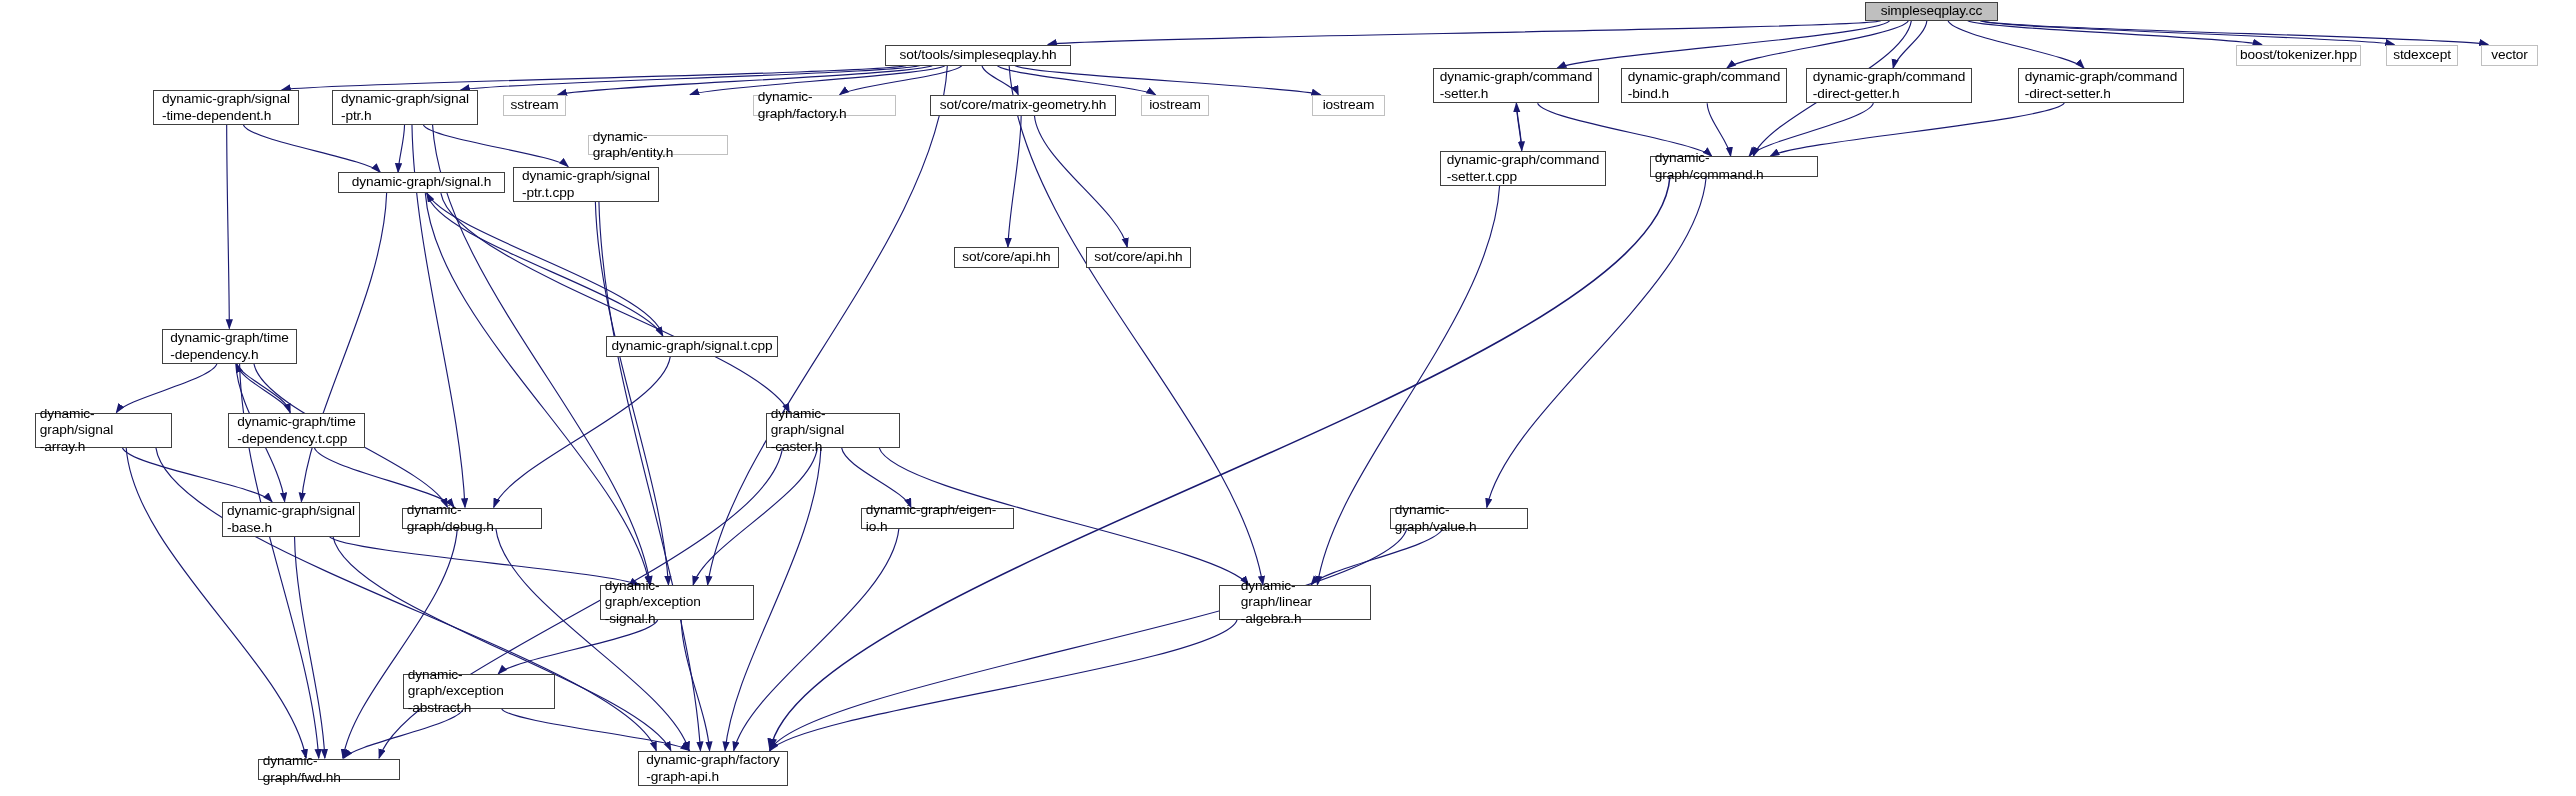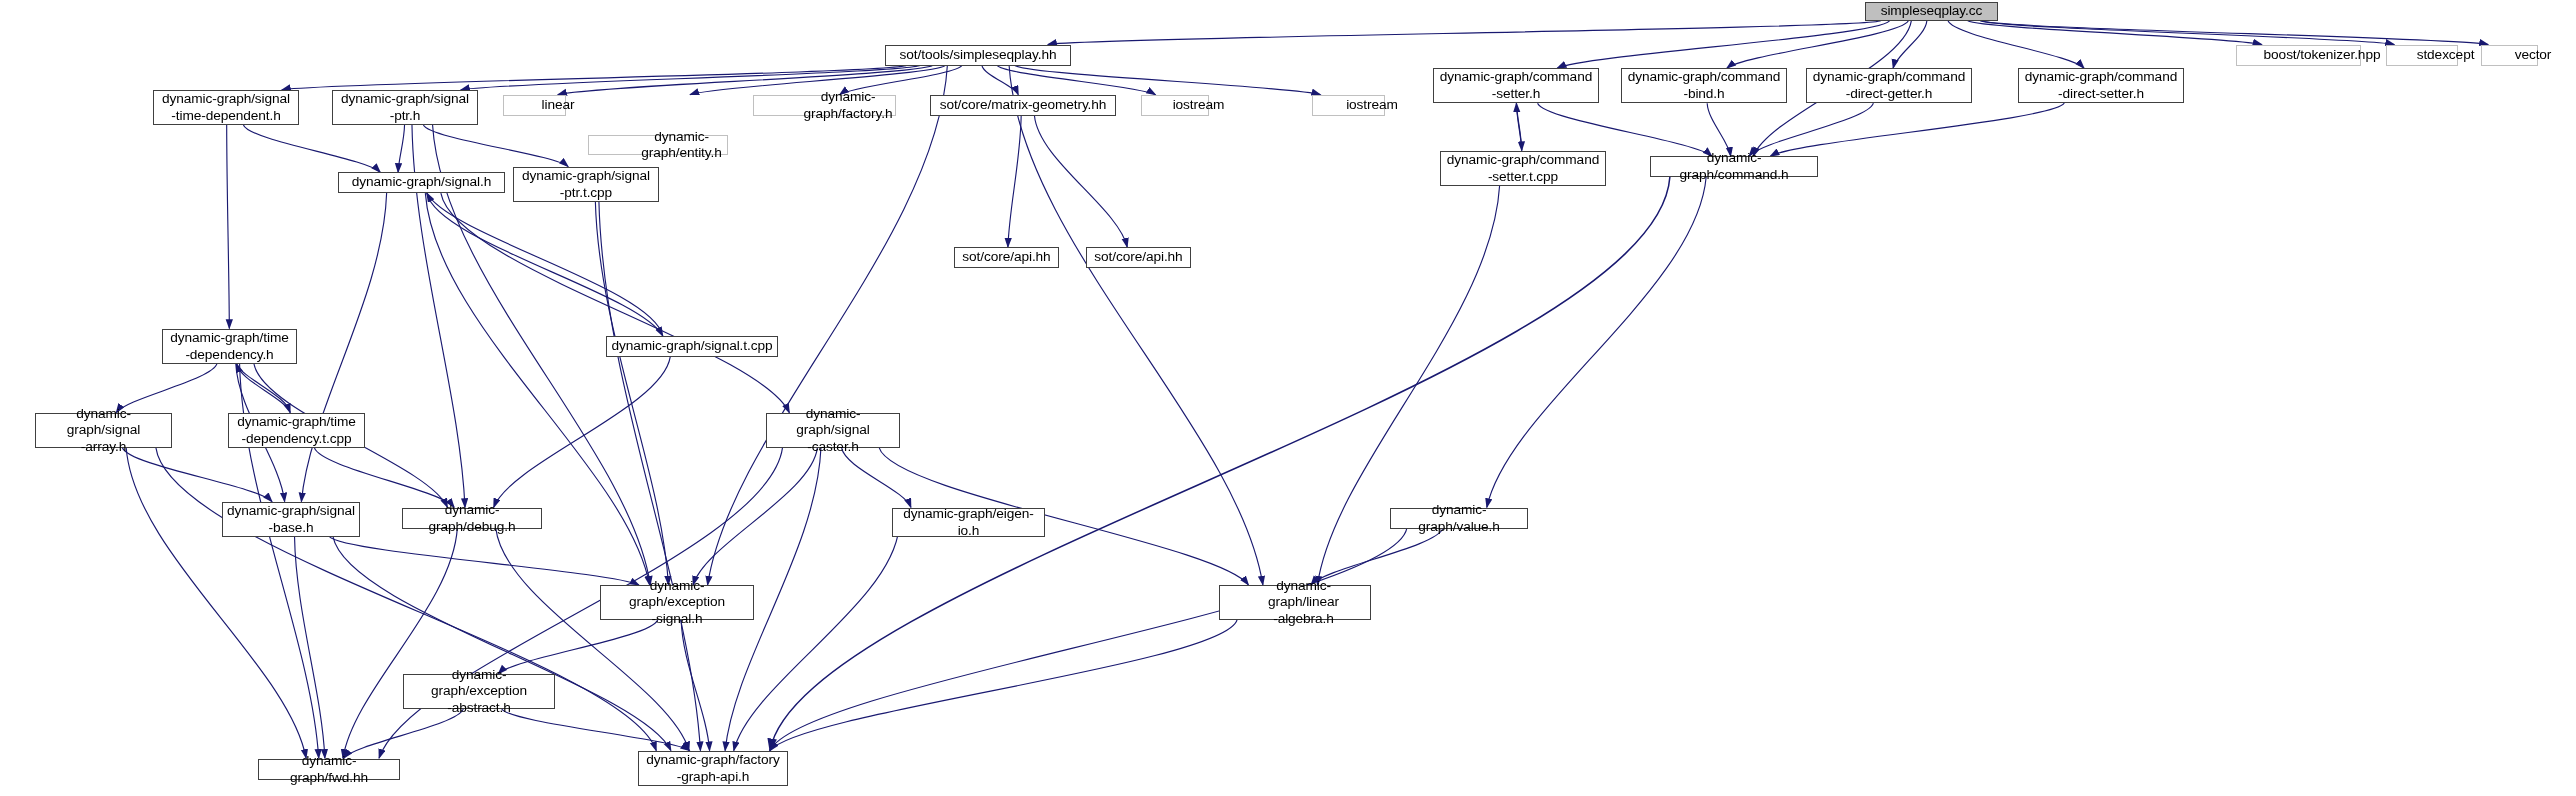--- a/index.html
+++ b/index.html
@@ -21,38 +21,36 @@
     width: 2576px;
     height: 796px;
     overflow: visible;
   }
   .node {
     position: absolute;
     box-sizing: border-box;
     display: flex;
     align-items: center;
     justify-content: center;
-    text-align: center;
     font-family: "Liberation Sans", sans-serif;
     font-size: 13.7px;
     line-height: 1.18;
     color: #000000;
     background: #ffffff;
     border: 1.5px solid #404040;
     white-space: pre-line;
     letter-spacing: -0.1px;
     cursor: default;
   }
   .node.root {
     background: #bfbfbf;
     border: 1.5px solid #404040;
   }
   .node.ext {
     border: 1.5px solid #c0c0c0;
-    padding-left: 47px;
   }
   .node span {
     display: block;
     padding: 0 3.8px;
   }
 </style>
 </head>
 <body>
 
 <div id="graph-root">
@@ -148,21 +146,21 @@
 -direct-getter.h</span></div>
       <div class="node" style="left: 2018px; top: 68px; width: 166px; height: 35px;"><span>dynamic-graph/command
 -direct-setter.h</span></div>
       <div class="node ext" style="left: 2236px; top: 45px; width: 125px; height: 21px;"><span>boost/tokenizer.hpp</span></div>
       <div class="node ext" style="left: 2386px; top: 45px; width: 72px; height: 21px;"><span>stdexcept</span></div>
       <div class="node ext" style="left: 2481px; top: 45px; width: 57px; height: 21px;"><span>vector</span></div>
       <div class="node" style="left: 153px; top: 90px; width: 146px; height: 35px;"><span>dynamic-graph/signal
 -time-dependent.h</span></div>
       <div class="node" style="left: 332px; top: 90px; width: 146px; height: 35px;"><span>dynamic-graph/signal
 -ptr.h</span></div>
-      <div class="node ext" style="left: 503px; top: 95px; width: 63px; height: 21px;"><span>linear</span></div>
+      <div class="node ext" style="left: 503px; top: 95px; width: 63px; height: 21px;"><span>sstream</span></div>
       <div class="node ext" style="left: 588px; top: 95px; width: 140px; height: 20px; margin-top: 40px;"><span>dynamic-graph/entity.h</span></div>
       <div class="node ext" style="left: 753px; top: 95px; width: 143px; height: 21px;"><span>dynamic-graph/factory.h</span></div>
       <div class="node" style="left: 930px; top: 95px; width: 186px; height: 21px;"><span>sot/core/matrix-geometry.hh</span></div>
       <div class="node ext" style="left: 1141px; top: 95px; width: 68px; height: 21px;"><span>iostream</span></div>
       <div class="node ext" style="left: 1312px; top: 95px; width: 73px; height: 21px;"><span>iostream</span></div>
       <div class="node" style="left: 1440px; top: 151px; width: 166px; height: 35px;"><span>dynamic-graph/command
 -setter.t.cpp</span></div>
       <div class="node" style="left: 1650px; top: 156px; width: 168px; height: 21px;"><span>dynamic-graph/command.h</span></div>
       <div class="node" style="left: 338px; top: 172px; width: 167px; height: 21px;"><span>dynamic-graph/signal.h</span></div>
       <div class="node" style="left: 513px; top: 167px; width: 146px; height: 35px;"><span>dynamic-graph/signal
@@ -174,21 +172,21 @@
       <div class="node" style="left: 606px; top: 336px; width: 172px; height: 21px;"><span>dynamic-graph/signal.t.cpp</span></div>
       <div class="node" style="left: 35px; top: 413px; width: 137px; height: 35px;"><span>dynamic-graph/signal
 -array.h</span></div>
       <div class="node" style="left: 228px; top: 413px; width: 137px; height: 35px;"><span>dynamic-graph/time
 -dependency.t.cpp</span></div>
       <div class="node" style="left: 766px; top: 413px; width: 134px; height: 35px;"><span>dynamic-graph/signal
 -caster.h</span></div>
       <div class="node" style="left: 222px; top: 502px; width: 138px; height: 35px;"><span>dynamic-graph/signal
 -base.h</span></div>
       <div class="node" style="left: 402px; top: 508px; width: 140px; height: 21px;"><span>dynamic-graph/debug.h</span></div>
-      <div class="node" style="left: 892px; top: 508px; width: 153px; height: 29px;"><span>dynamic-graph/eigen-io.h</span></div>
+      <div class="node" style="left: 861px; top: 508px; width: 153px; height: 21px;"><span>dynamic-graph/eigen-io.h</span></div>
       <div class="node" style="left: 1390px; top: 508px; width: 138px; height: 21px;"><span>dynamic-graph/value.h</span></div>
       <div class="node" style="left: 600px; top: 585px; width: 154px; height: 35px;"><span>dynamic-graph/exception
 -signal.h</span></div>
       <div class="node" style="left: 1219px; top: 585px; width: 152px; height: 35px; padding-left: 17px;"><span>dynamic-graph/linear
 -algebra.h</span></div>
       <div class="node" style="left: 403px; top: 674px; width: 152px; height: 35px;"><span>dynamic-graph/exception
 -abstract.h</span></div>
       <div class="node" style="left: 258px; top: 759px; width: 142px; height: 21px;"><span>dynamic-graph/fwd.hh</span></div>
       <div class="node" style="left: 638px; top: 751px; width: 150px; height: 35px;"><span>dynamic-graph/factory
 -graph-api.h</span></div>

